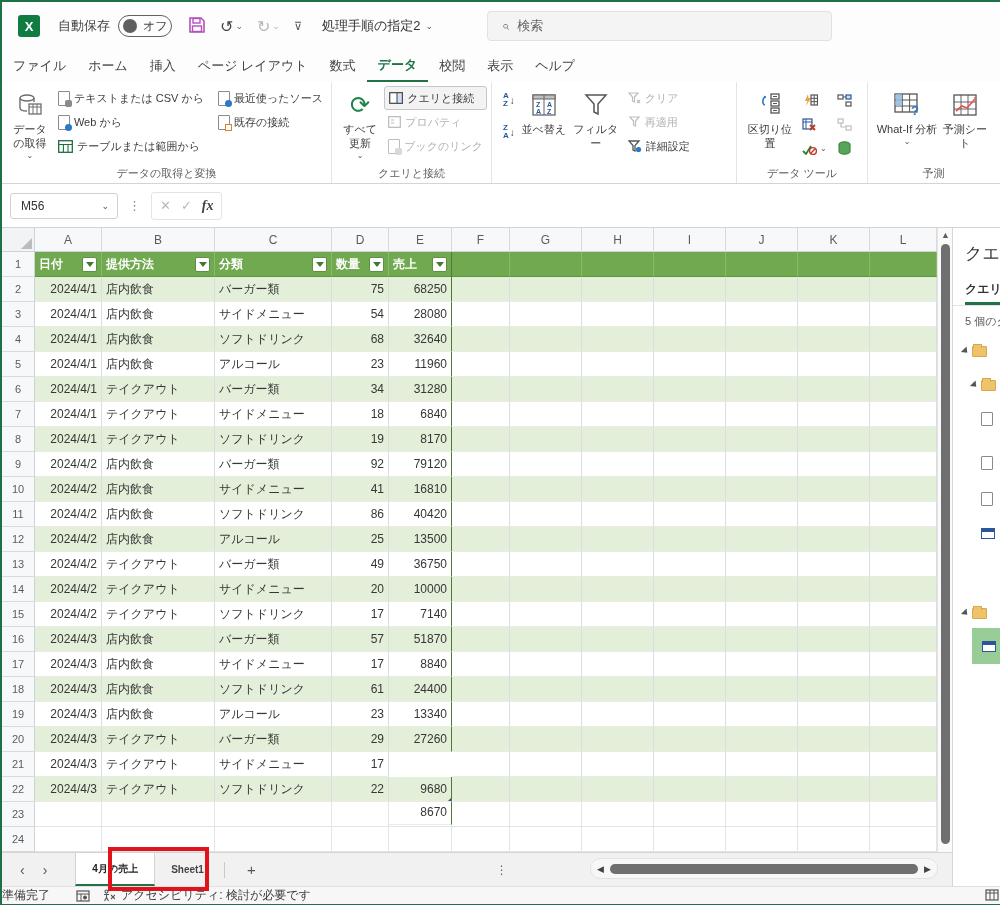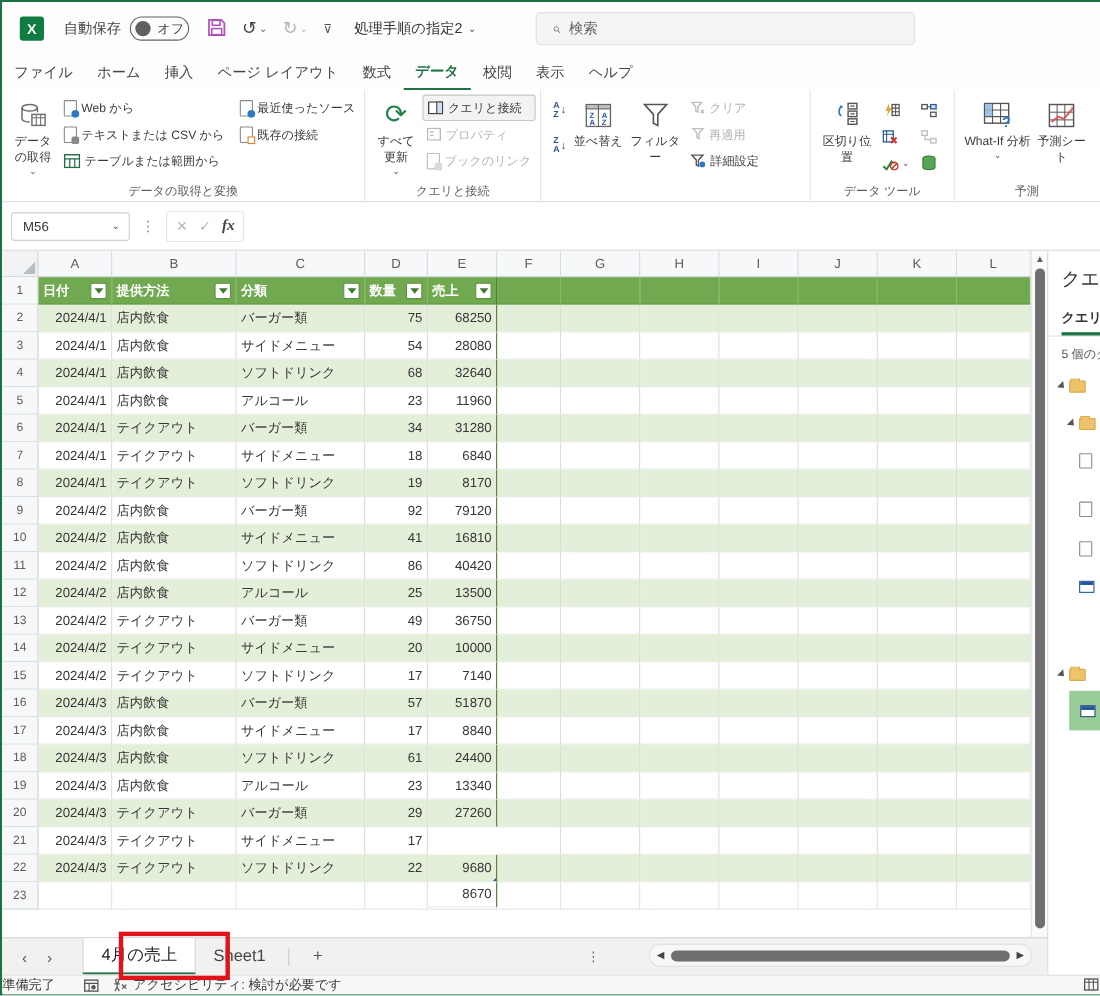--- a/index.html
+++ b/index.html
@@ -78,21 +78,21 @@
   .flt { width:15px; height:15px; background:#fff; border:1px solid #5e8f45; border-radius:2px; flex:none; margin-left:auto; display:flex; align-items:center; justify-content:center; }
   .flt:after { content:""; border-left:4px solid transparent; border-right:4px solid transparent; border-top:5px solid #3f7a2f; }
   .handle { position:absolute; right:-1px; bottom:-1px; width:5px; height:5px; border-left:5px solid transparent; border-bottom:5px solid #2b579a; }
 
   
   .vscroll { position:absolute; left:935px; top:226px; width:15px; height:624px; background:#fafafa; border-left:1px solid #e4e4e4; }
   .vscroll .up { position:absolute; top:2px; left:3px; font-size:9px; color:#5f5f5f; }
   .vscroll .thumb { position:absolute; left:3px; top:16px; width:9px; height:600px; background:#6f6f6f; border-radius:5px; }
   .tabsbar { position:absolute; left:0; top:850px; width:950px; height:34px; background:#f1f1f1; border-top:1px solid #d4d4d4; display:flex; align-items:center; }
   .navarr { color:#555; font-size:14px; margin-left:18px; }
-  .stab { height:100%; display:flex; align-items:center; padding:0 16px; font-size:15px; color:#444; }
+  .stab { height:100%; display:flex; align-items:center; padding:0 16px; font-size:10px; color:#444;font-weight:bold; }
   .stab.active { background:#fff; border-left:1px solid #d4d4d4; border-right:1px solid #d4d4d4; border-bottom:2.5px solid #217346; color:#222; margin-left:28px; }
   .stabdiv { width:1px; height:16px; background:#c9c9c9; margin:0 4px; }
   .addtab { margin-left:18px; font-size:15px; color:#555; }
   .hdots { margin-left:240px; color:#666; font-size:12px; }
   .hscroll { position:absolute; left:588px; top:856px; width:348px; height:21px; background:#f7f7f7; border:1px solid #e2e2e2; border-radius:10px; display:flex; align-items:center; }
   .hscroll .arr { color:#444; font-size:9px; margin:0 6px; }
   .hscroll .thumb { height:10px; flex:1; background:#6f6f6f; border-radius:5px; }
 
   
   .qpane { position:absolute; left:950px; top:226px; width:50px; height:658px; background:#fff; border-left:1px solid #d6d6d6; overflow:hidden; }
@@ -177,32 +177,32 @@
               <path d="M12 15h12M16 12v10M20 12v10" stroke="#6e6e6e" stroke-width="1"></path>
             </svg>
         </span>
         <span>データの取得</span>
           <span class="chev">⌄</span>
       </div>
       <div class="rcol">
         <div class="rsmall">
           <span class="sicon">
               <span class="pageico">
+                <span class="acc" style="background:#8a8a8a"></span>
+              </span>
+            </span>
+          <span>テキストまたは CSV から</span>
+        </div>
+        <div class="rsmall">
+          <span class="sicon">
+              <span class="pageico">
                 <span class="acc" style="background:#2b78c5;border-radius:50%"></span>
               </span>
             </span>
           <span>Web から</span>
-        </div>
-        <div class="rsmall">
-          <span class="sicon">
-              <span class="pageico">
-                <span class="acc" style="background:#8a8a8a"></span>
-              </span>
-            </span>
-          <span>テキストまたは CSV から</span>
         </div>
         <div class="rsmall">
           <span class="sicon">
             <svg width="15" height="13" viewBox="0 0 15 13">
                 <rect x="0.7" y="0.7" width="13.6" height="11.6" fill="none" stroke="#1d6f42" stroke-width="1.3"></rect>
                 <path d="M0.7 4.5h13.6M5.4 4.5v7.8M10 4.5v7.8" stroke="#1d6f42" stroke-width="1.1"></path>
               </svg>
           </span>
           <span>テーブルまたは範囲から</span>
         </div>
@@ -797,20 +797,35 @@
         <div class="cell" style="width: 58px;"></div>
         <div class="cell" style="width: 72px;"></div>
         <div class="cell" style="width: 72px;"></div>
         <div class="cell" style="width: 72px;"></div>
         <div class="cell" style="width: 72px;"></div>
         <div class="cell" style="width: 72px;"></div>
         <div class="cell" style="width: 67px;"></div>
       </div>
       <div class="grow">
         <div class="rn">23</div>
+        <div class="cell" style="width: 67px;"></div>
+        <div class="cell" style="width: 113px;"></div>
+        <div class="cell" style="width: 117px;"></div>
+        <div class="cell" style="width: 57px;"></div>
+        <div class="cell" style="width: 63px;"></div>
+        <div class="cell" style="width: 58px;"></div>
+        <div class="cell" style="width: 72px;"></div>
+        <div class="cell" style="width: 72px;"></div>
+        <div class="cell" style="width: 72px;"></div>
+        <div class="cell" style="width: 72px;"></div>
+        <div class="cell" style="width: 72px;"></div>
+        <div class="cell" style="width: 67px;"></div>
+      </div>
+      <div class="grow">
+        <div class="rn">24</div>
         <div class="cell" style="width: 67px;"></div>
         <div class="cell" style="width: 113px;"></div>
         <div class="cell" style="width: 117px;"></div>
         <div class="cell" style="width: 57px;"></div>
         <div class="cell" style="width: 63px;"></div>
         <div class="cell" style="width: 58px;"></div>
         <div class="cell" style="width: 72px;"></div>
         <div class="cell" style="width: 72px;"></div>
         <div class="cell" style="width: 72px;"></div>
         <div class="cell" style="width: 72px;"></div>

